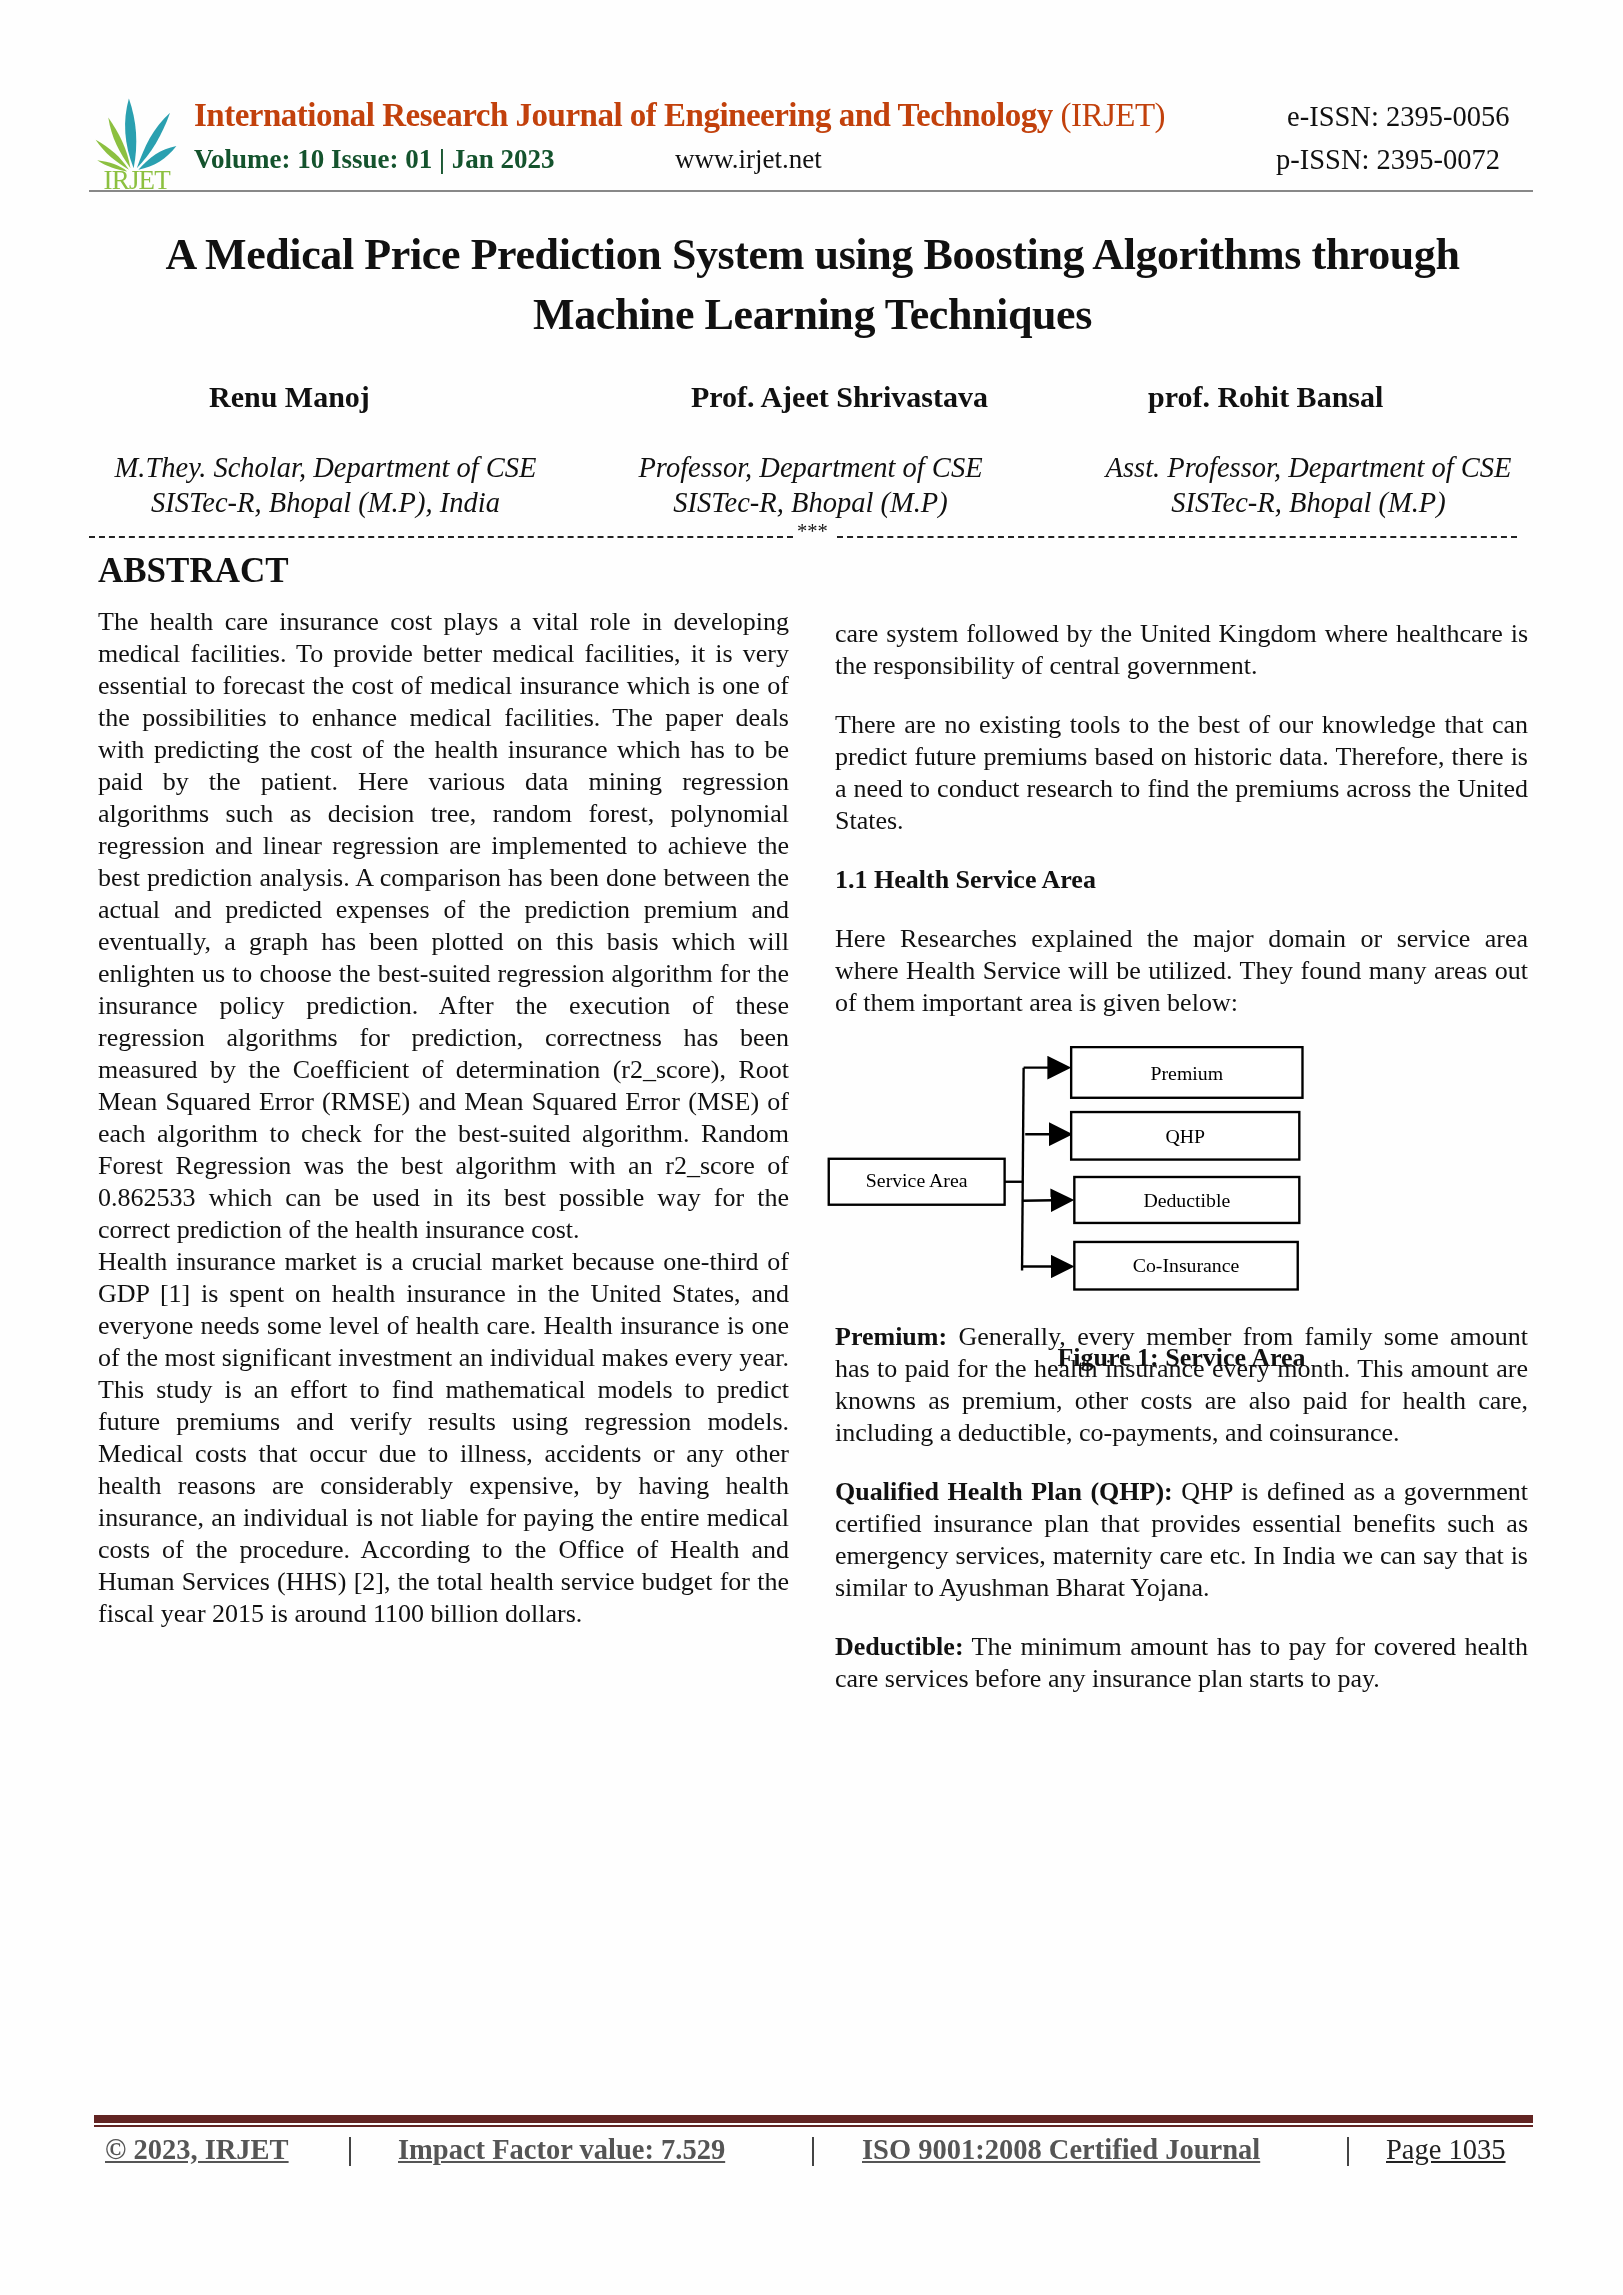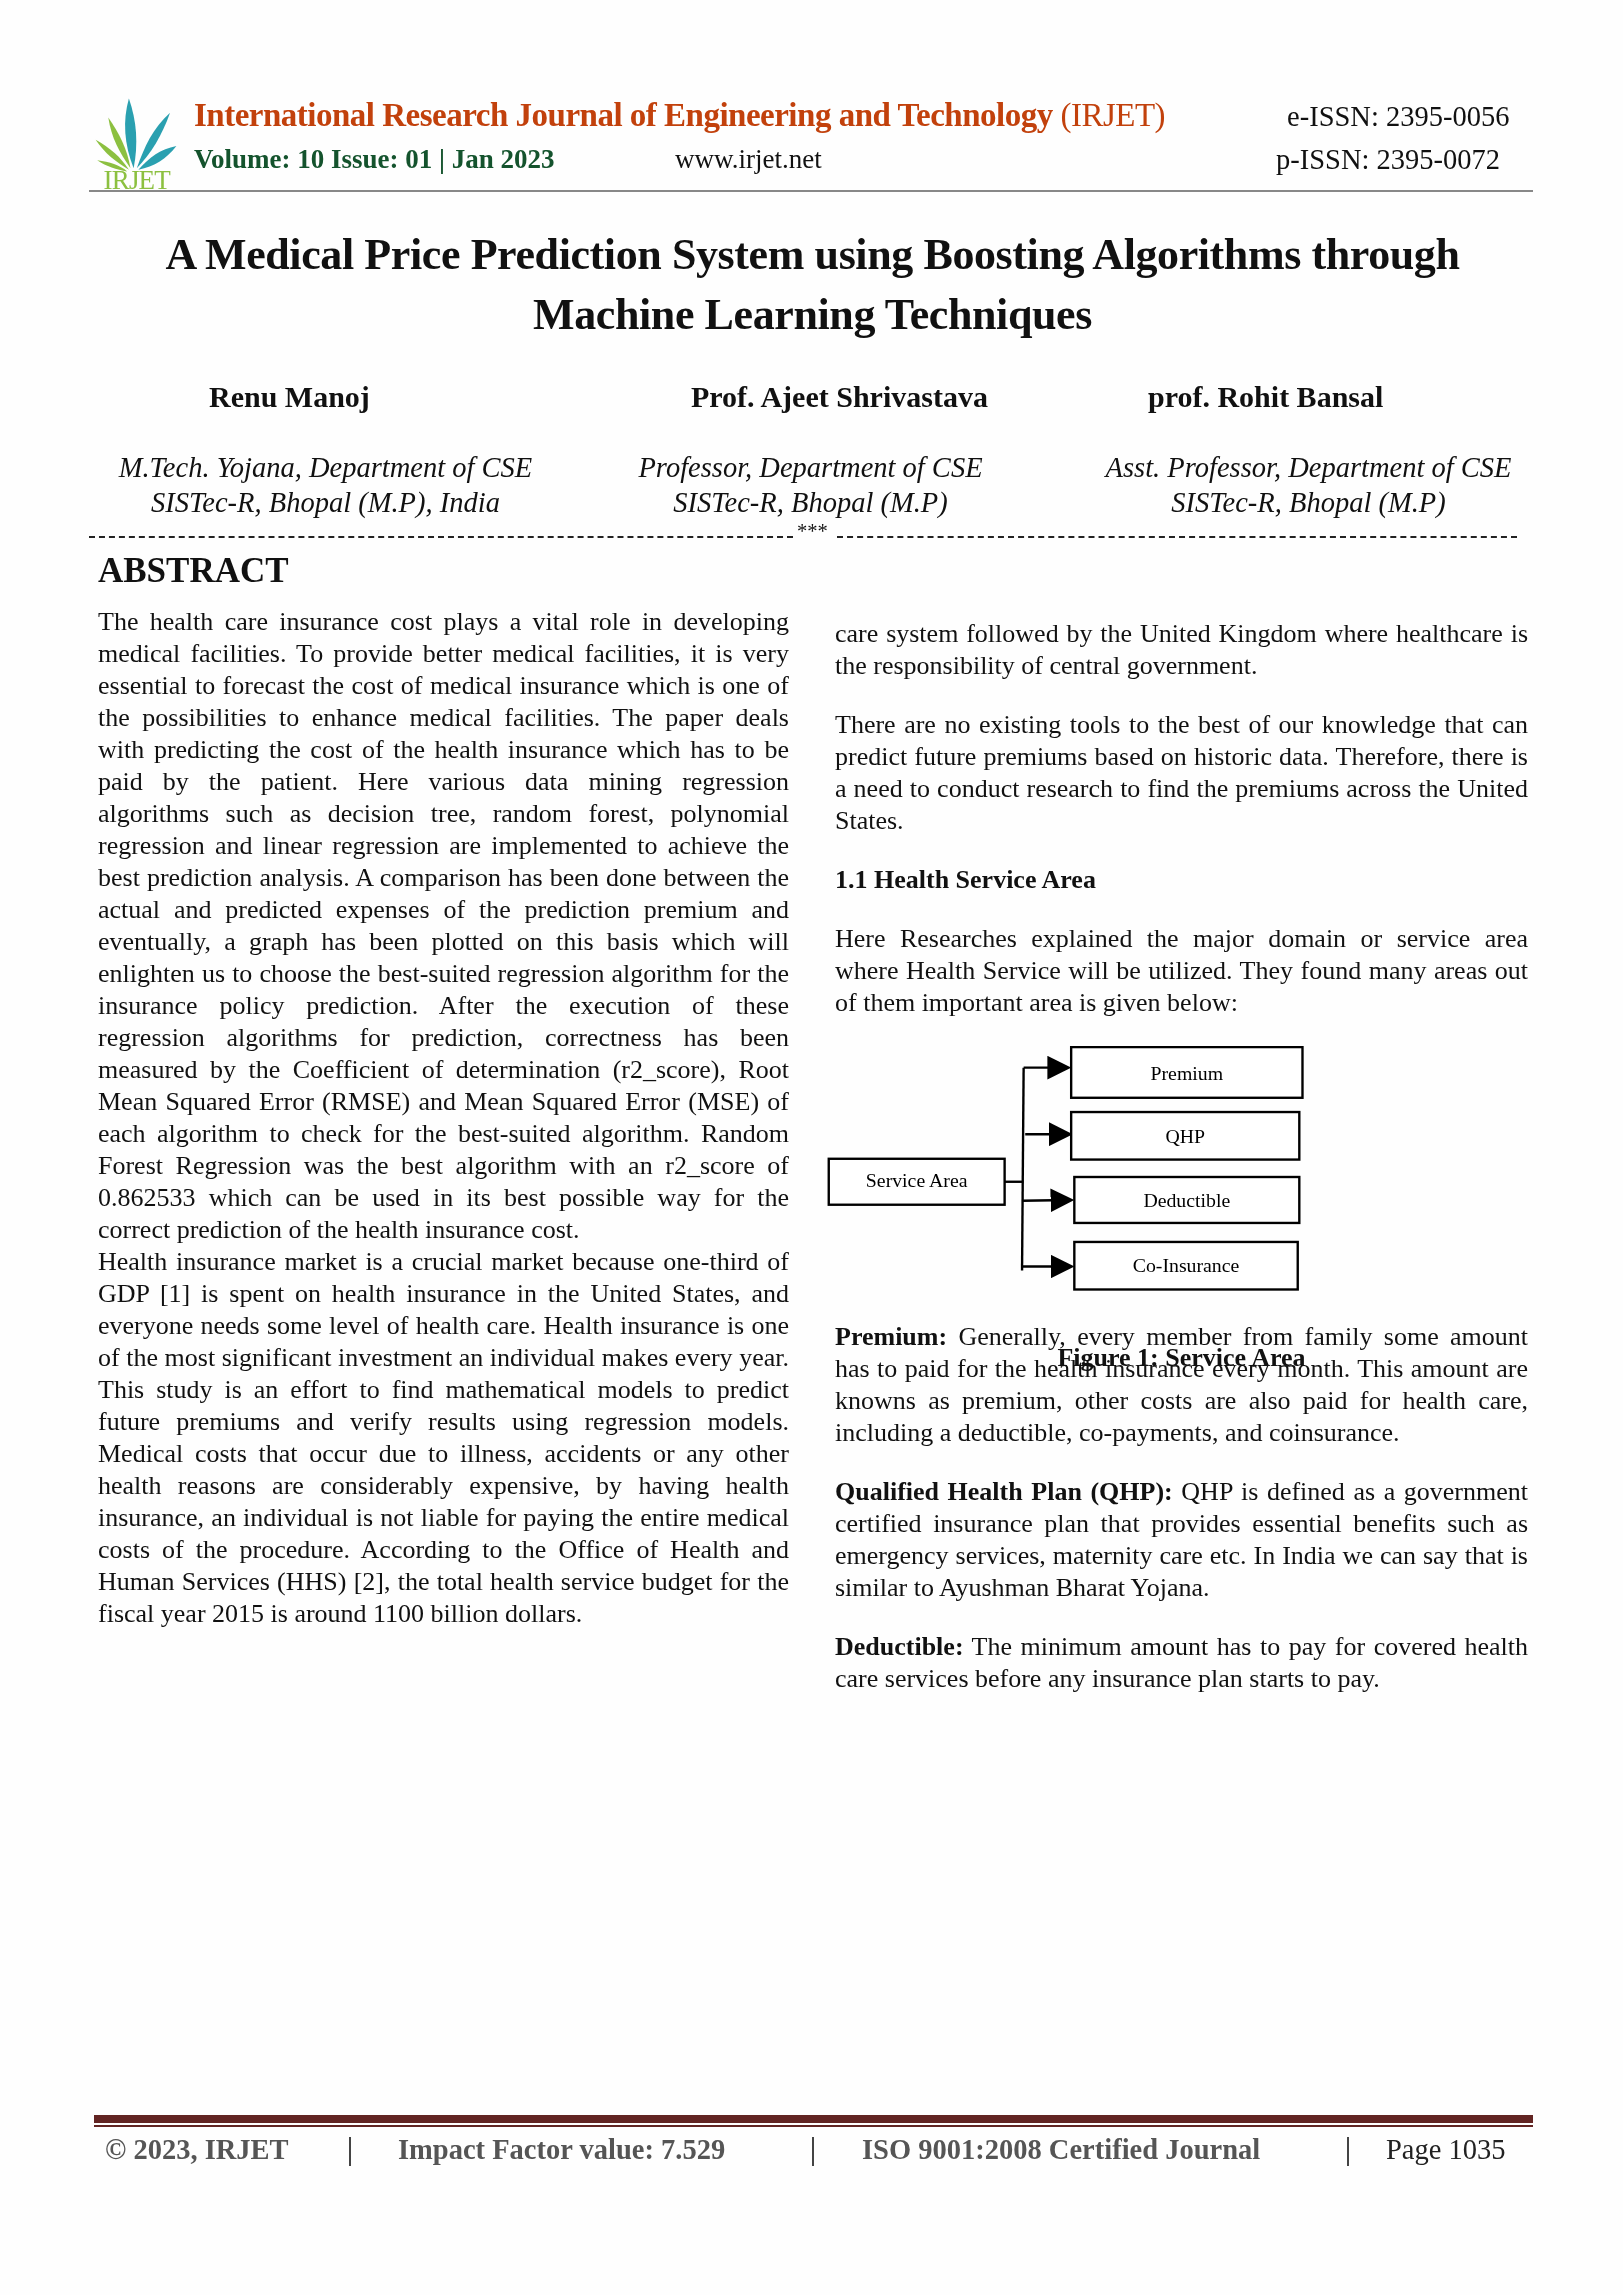--- a/index.html
+++ b/index.html
@@ -39,21 +39,21 @@
   b.term { font-weight: bold; }
 
   
   .diagram { position: absolute; left: 824px; top: 1046px; width: 507px; height: 262px; }
   .diagram svg { width: 507px; height: 262px; display: block; }
   .fig-caption { position: absolute; left: 835px; top: 1343px; width: 693px; text-align: center; font-weight: bold; font-size: 26px; }
 
   
   .footer-bar1 { position: absolute; left: 94px; top: 2115px; width: 1439px; height: 8px; background: #622422; }
   .footer-bar2 { position: absolute; left: 94px; top: 2125px; width: 1439px; height: 2.4px; background: #622422; }
-  .footer { position: absolute; top: 2134px; font-size: 28.5px; font-weight: bold; color: #555; white-space: nowrap; }
+  .footer { position: absolute; top: 2134px; font-size: 28.5px; font-weight: bold; color: #555; white-space: nowrap; text-decoration: underline; }
   .footer-pipe { position: absolute; top: 2137px; width: 1.6px; height: 28.5px; background: #444; }
   .footer-page { color: #222; font-weight: normal; }
 </style>
 </head>
 <body>
 
 <div class="logo">
   <svg viewBox="0 0 106 96">
     <path d="M50 90 C38 60 36 30 44 2 C54 30 56 60 50 90 Z" fill="#2aa0b0"></path>
     <path d="M54 90 C64 62 74 40 96 20 C86 48 72 72 54 90 Z" fill="#2aa0b0"></path>
@@ -78,21 +78,21 @@
 <div class="paper-title">
   <div>A Medical Price Prediction System using Boosting Algorithms through</div>
   <div>Machine Learning Techniques</div>
 </div>
 
 <div class="author" style="left:209px">Renu Manoj</div>
 <div class="author" style="left:691px">Prof. Ajeet Shrivastava</div>
 <div class="author" style="left:1148px">prof. Rohit Bansal</div>
 
 <div class="affil" style="left:101px; width:449px">
-  <div>M.Tech. Yojana, Department of CSE</div>
+  <div>M.They. Scholar, Department of CSE</div>
   <div>SISTec-R, Bhopal (M.P), India</div>
 </div>
 <div class="affil" style="left:626px; width:369px">
   <div>Professor, Department of CSE</div>
   <div>SISTec-R, Bhopal (M.P)</div>
 </div>
 <div class="affil" style="left:1092px; width:433px">
   <div>Asst. Professor, Department of CSE</div>
   <div>SISTec-R, Bhopal (M.P)</div>
 </div>

